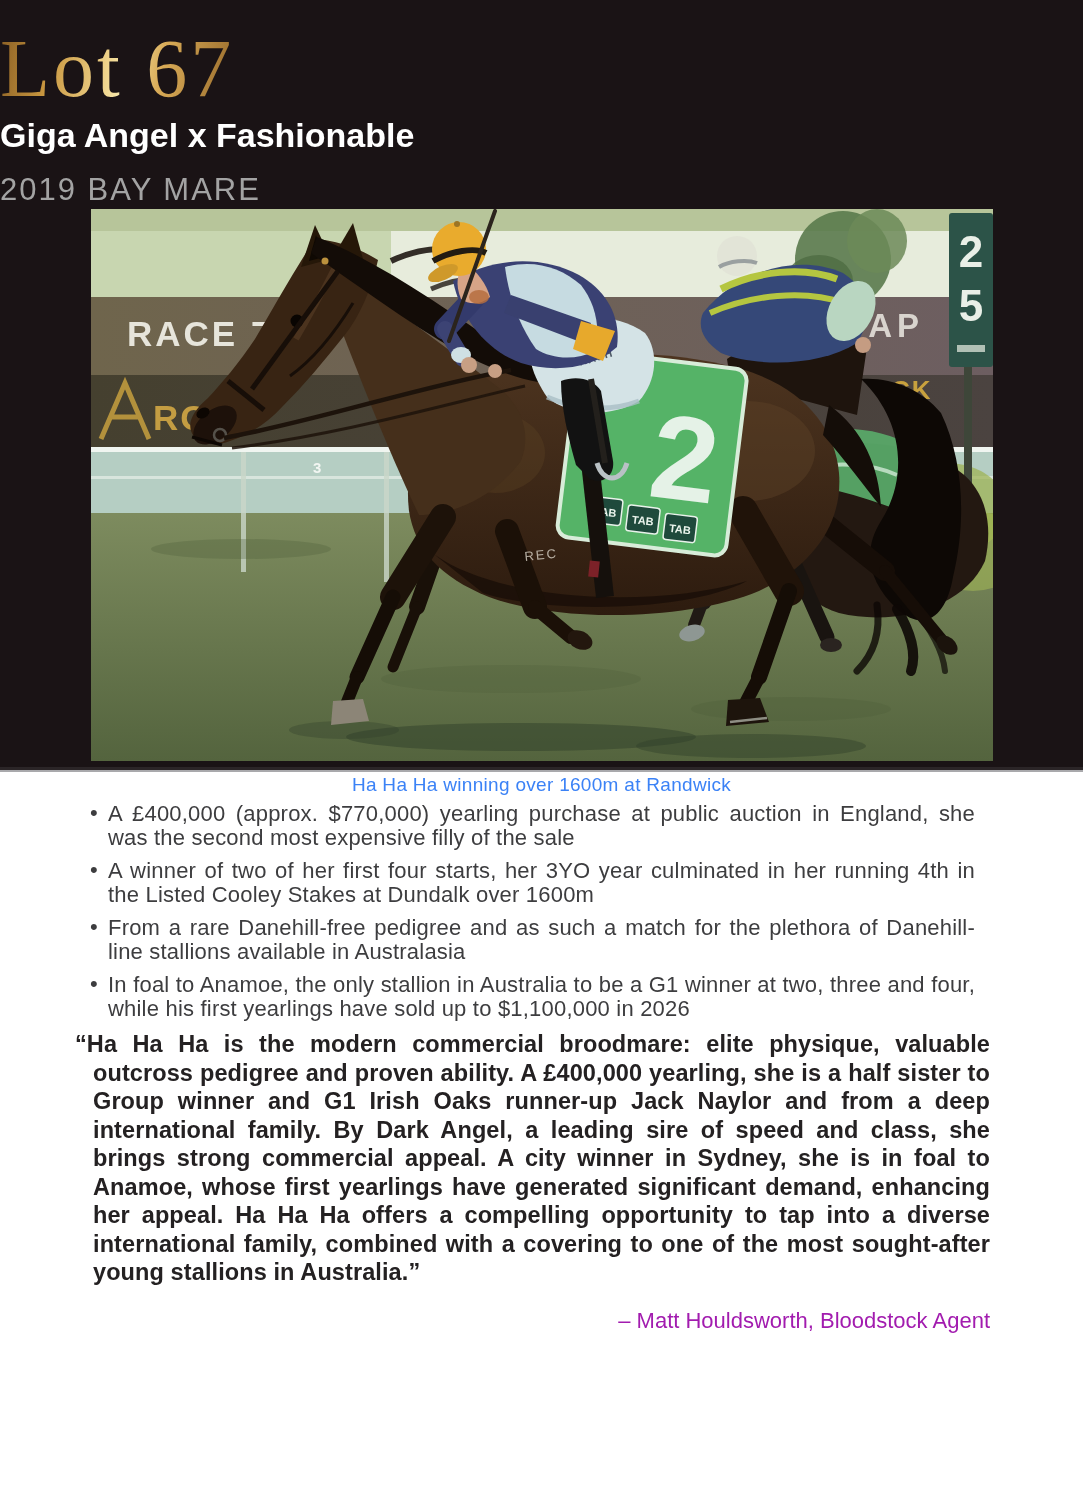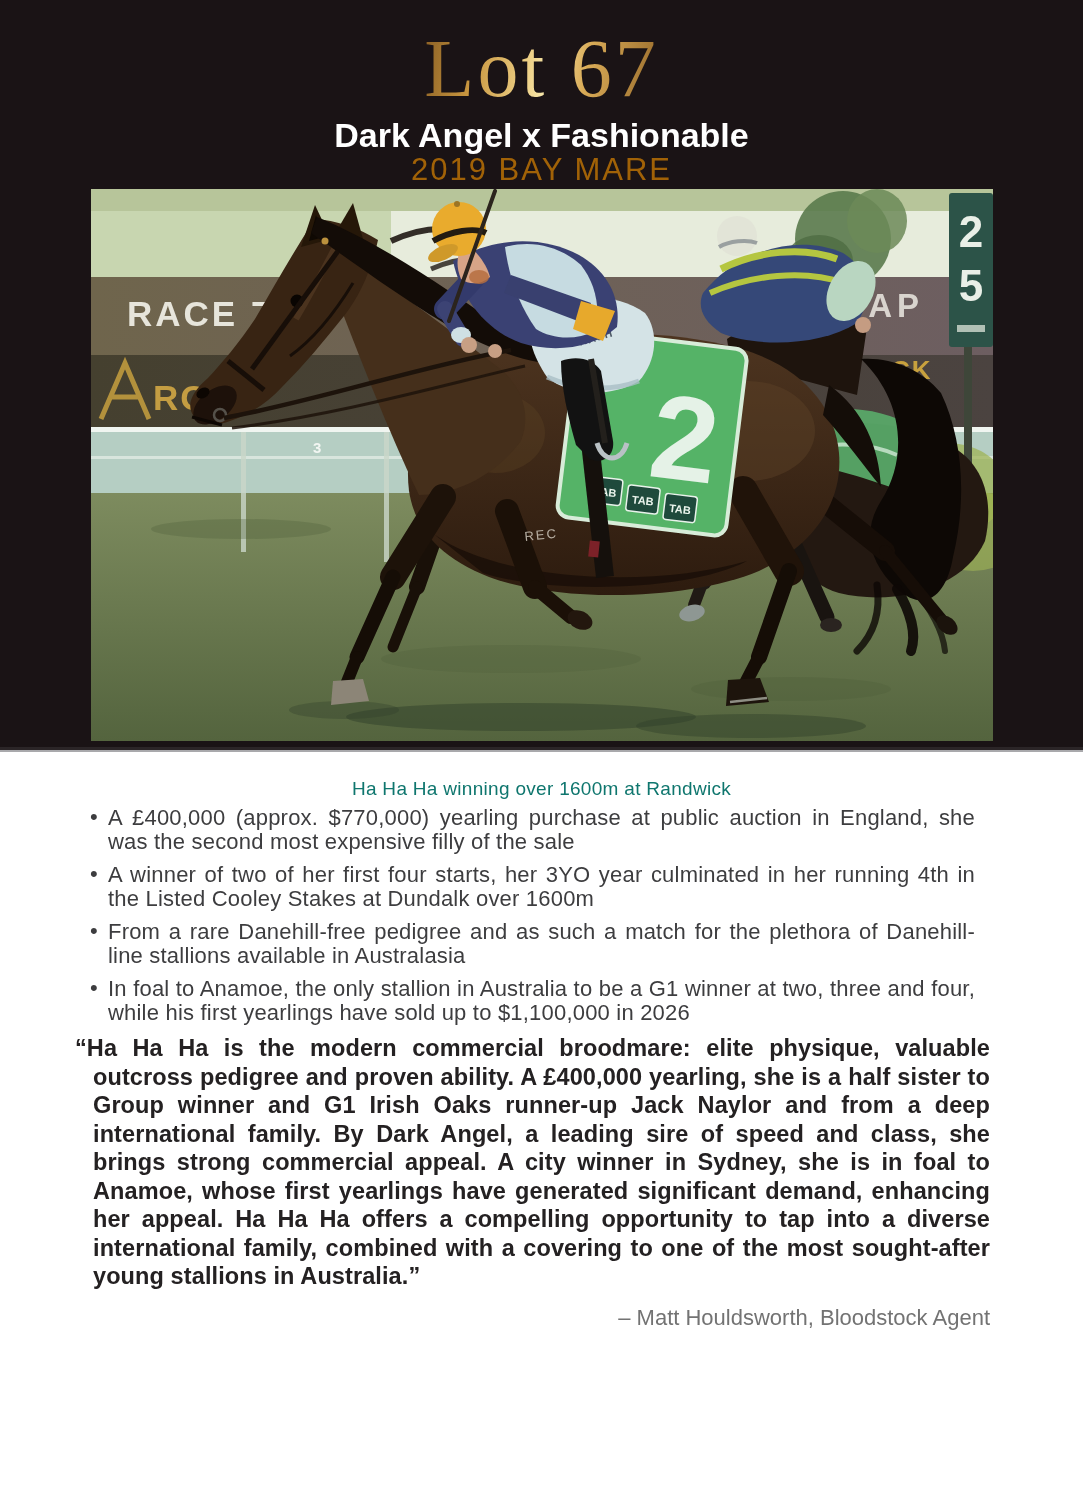--- a/index.html
+++ b/index.html
@@ -2,63 +2,63 @@
 <html><head>
 <meta charset="utf-8">
 <style>
   html,body{margin:0;padding:0;}
   body{
     width:1083px;height:1500px;background:#ffffff;
     font-family:"Liberation Sans",sans-serif;
     -webkit-font-smoothing:antialiased;
   }
   .hero{
-    background:#1a1315;text-align:center;
+    background:#1a1315;text-align:left;
     padding-bottom:6px;border-bottom:3px solid #90909326;
     box-shadow:0 2px 0 #a9a9ac;
   }
   .lot{
     display:inline-block;
     font-family:"Liberation Serif",serif;
     font-size:82px;line-height:1;letter-spacing:3px;
     margin-top:28px;
     background:linear-gradient(100deg,#8a5f24 0%,#c8963f 22%,#eed188 45%,#f6e5a8 52%,#d9ab57 68%,#96692a 100%);
     -webkit-background-clip:text;background-clip:text;
     color:#d9a84e;-webkit-text-fill-color:transparent;
   }
   .horse-name{color:#ffffff;font-size:34px;font-weight:bold;line-height:1;margin:17px 0 0;}
   .pedigree{color:#ffffff;font-size:34px;font-weight:bold;line-height:1;margin:8px 0 0;}
-  .desc{color:#a16207;font-size:31px;font-weight:400;letter-spacing:2px;line-height:1;margin:2px 0 0;}
+  .desc{color:#a3a3a3;font-size:31px;font-weight:400;letter-spacing:2px;line-height:1;margin:22px 0 0;}
   .photo-frame{width:902px;height:552px;margin:4px auto 0;overflow:hidden;background:#6d7c52;}
   .photo-frame svg{display:block;}
-  .caption{margin-top:28px;text-align:center;font-size:19px;color:#0f766e;letter-spacing:.3px;}
+  .caption{margin-top:4px;text-align:center;font-size:19px;color:#3b82f6;letter-spacing:.3px;}
   .content{margin:0 93px 0 75px;}
   ul.bullets{list-style:none;margin:6px 0 0;padding:0;}
   .bullets li{
     position:relative;padding-left:18px;margin:0 15px 9px;
     font-size:22px;line-height:24px;color:#3d3d3f;
     text-align:justify;letter-spacing:.2px;
   }
   .bullets li::before{content:"\2022";position:absolute;left:0;top:-1px;color:#3d3d3f;}
   blockquote.quote{
     margin:8px 0 0;padding:0 0 0 18px;text-indent:-18px;
     font-weight:bold;font-size:23.5px;line-height:28.5px;
     color:#242122;text-align:justify;letter-spacing:.1px;
   }
-  .attribution{margin-top:14px;text-align:right;font-size:22px;color:#737373;}
+  .attribution{margin-top:21px;text-align:right;font-size:22px;color:#a21caf;}
   svg text{font-family:"Liberation Sans",sans-serif;}
 </style>
 </head>
 <body>
 
 <div class="hero">
   <div>
     <span class="lot">Lot 67</span>
   </div>
-  <h2 class="pedigree">Dark Angel x Fashionable</h2>
+  <h2 class="pedigree">Giga Angel x Fashionable</h2>
   <div class="desc">2019 BAY MARE</div>
 
   <div class="photo-frame">
     <svg viewBox="0 0 902 552" width="902" height="552">
       <defs>
         <linearGradient id="grassG" x1="0" y1="300" x2="0" y2="552" gradientUnits="userSpaceOnUse">
           <stop offset="0" stop-color="#7e8c5f"></stop>
             <stop offset="1" stop-color="#54643e"></stop>
         </linearGradient>
         <linearGradient id="coatG" x1="0" y1="140" x2="0" y2="430" gradientUnits="userSpaceOnUse">

